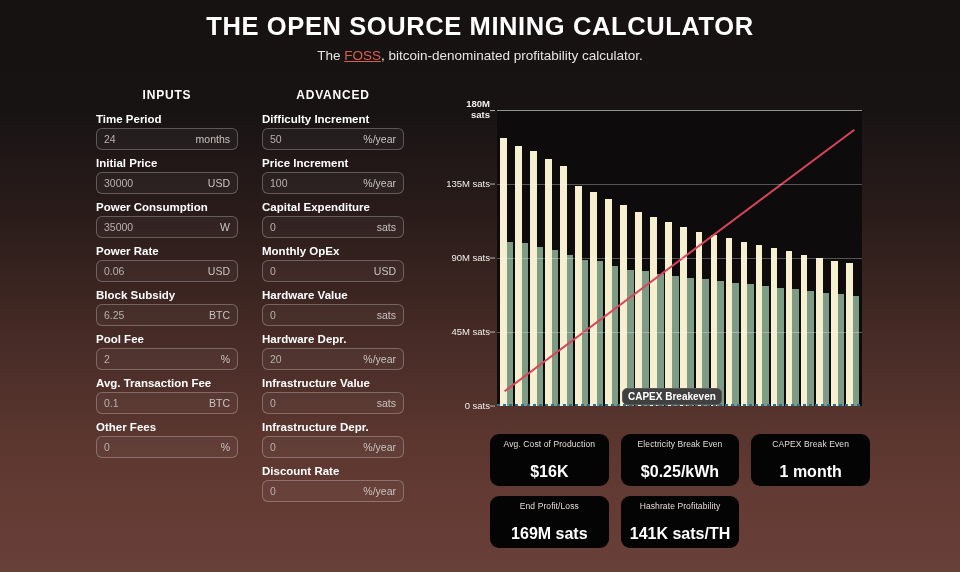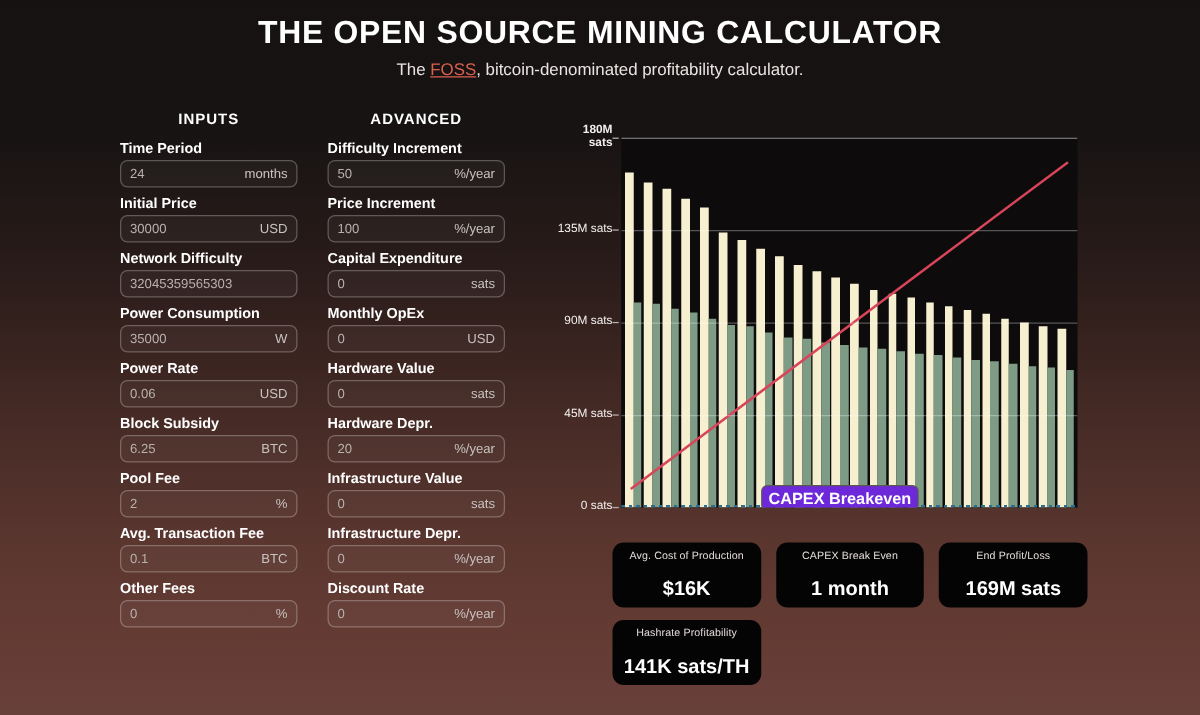--- a/index.html
+++ b/index.html
@@ -179,24 +179,24 @@
   .bar-rev { background: #f6f0d0; }
   .bar-prof { background: #7e9b85; }
   .capex-line {
     position: absolute;
     left: 0; top: 0;
     width: 100%; height: 100%;
     pointer-events: none;
   }
   .capex-tag {
     position: absolute;
-    background: #6d28d9;
+    background: #404040;
     border: 1px solid #5c5654;
     border-radius: 5px;
-    font-size: 13px;
+    font-size: 10px;
     font-weight: bold;
     color: #ffffff;
     padding: 2px 5px;
     white-space: nowrap;
     transform: translateX(-50%);
   }
 
   
   .stats {
     position: absolute;
@@ -254,27 +254,20 @@
             </div>
           </div>
           <div class="field">
             <div class="field-label">Initial Price</div>
             <div class="input-wrap">
               <span class="input-val">30000</span>
               <span class="input-unit">USD</span>
             </div>
           </div>
           <div class="field">
-            <div class="field-label">Network Difficulty</div>
-            <div class="input-wrap">
-              <span class="input-val">32045359565303</span>
-              <span class="input-unit"></span>
-            </div>
-          </div>
-          <div class="field">
             <div class="field-label">Power Consumption</div>
             <div class="input-wrap">
               <span class="input-val">35000</span>
               <span class="input-unit">W</span>
             </div>
           </div>
           <div class="field">
             <div class="field-label">Power Rate</div>
             <div class="input-wrap">
               <span class="input-val">0.06</span>
@@ -515,20 +508,24 @@
         <div class="gridline" style="top: 222px;"></div>
       </div>
   </div>
 
   <div class="stats" id="stats">
       <div class="stat-card">
         <div class="stat-label">Avg. Cost of Production</div>
         <div class="stat-value">$16K</div>
       </div>
       <div class="stat-card">
+        <div class="stat-label">Electricity Break Even</div>
+        <div class="stat-value">$0.25/kWh</div>
+      </div>
+      <div class="stat-card">
         <div class="stat-label">CAPEX Break Even</div>
         <div class="stat-value">1 month</div>
       </div>
       <div class="stat-card">
         <div class="stat-label">End Profit/Loss</div>
         <div class="stat-value">169M sats</div>
       </div>
       <div class="stat-card">
         <div class="stat-label">Hashrate Profitability</div>
         <div class="stat-value">141K sats/TH</div>

